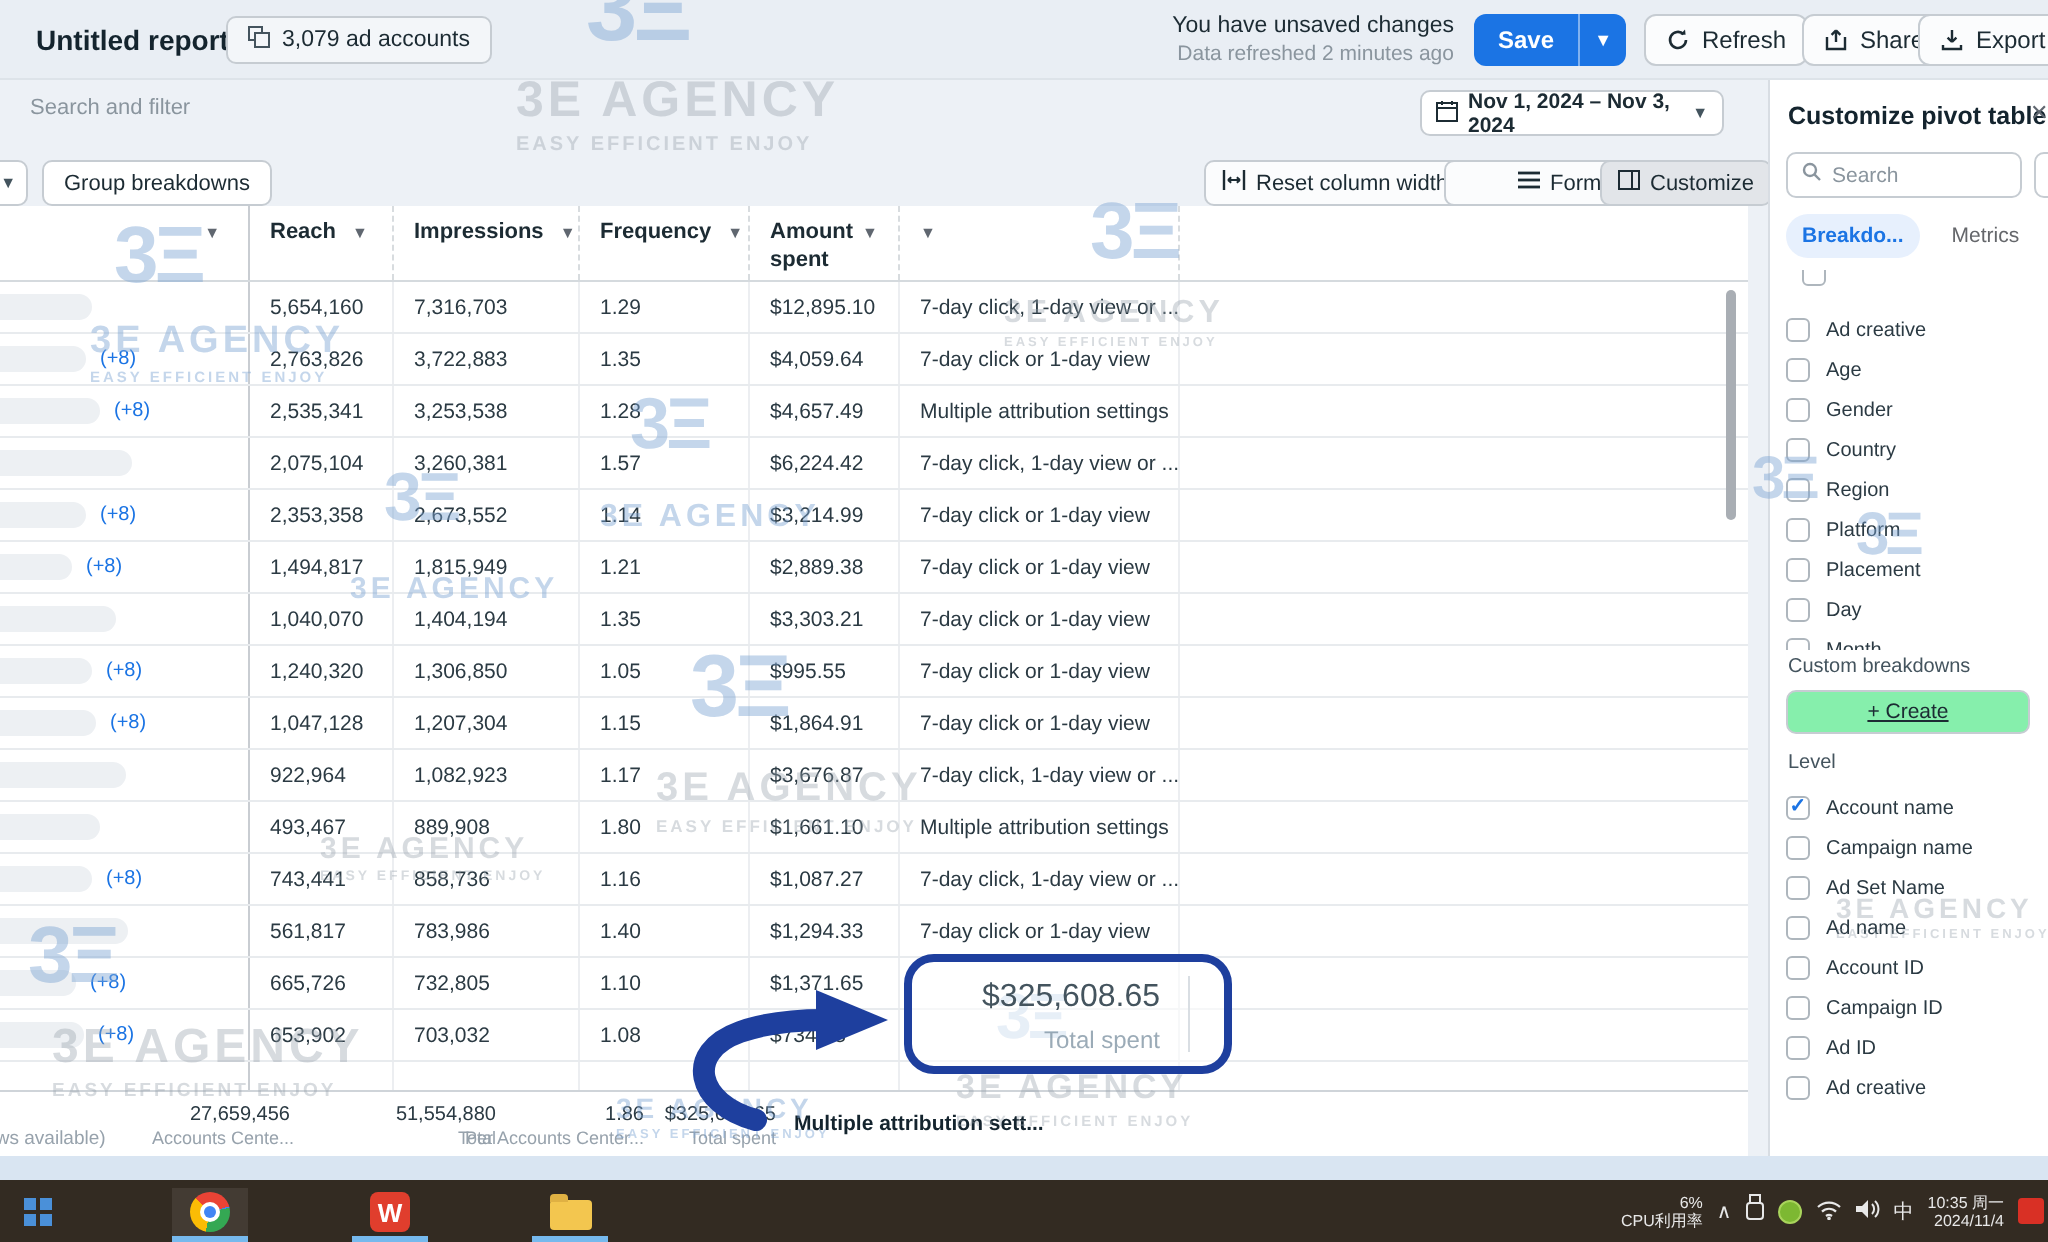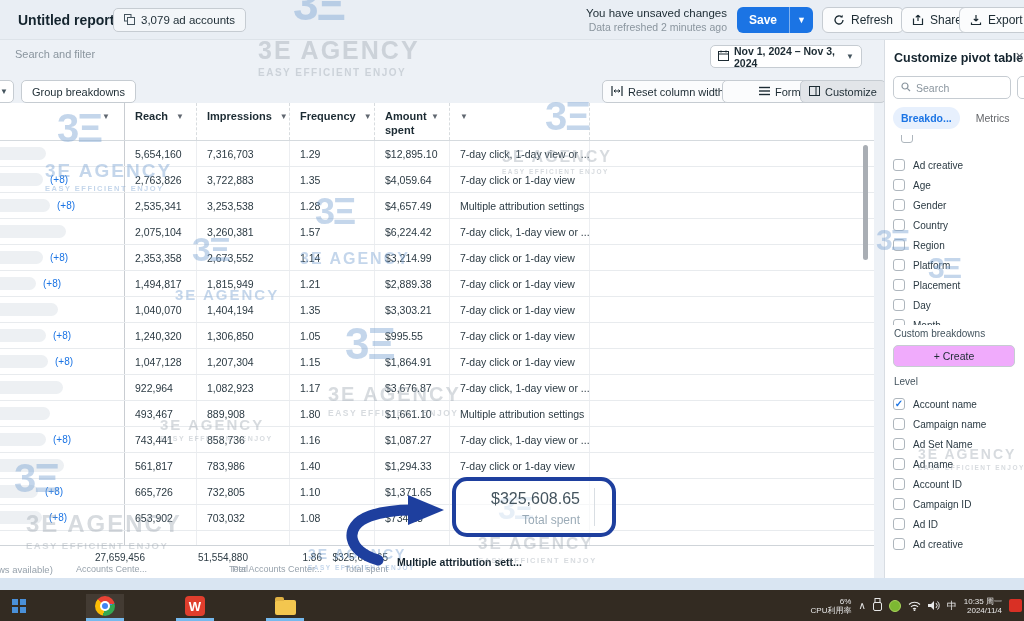--- a/index.html
+++ b/index.html
@@ -67,22 +67,22 @@
   .tabs { position:absolute; left:8px; top:67px; display:flex; gap:8px; align-items:center; }
   .tab { font-size:10.5px; color:#65676b; padding:5px 8px; border-radius:12px; white-space:nowrap; }
   .tab.active { background:#e7f0fd; color:#1b74e4; font-weight:bold; }
   .chk-list { position:absolute; left:8px; width:128px; overflow:hidden; }
   .chk-row { display:flex; align-items:center; gap:8px; height:20px; }
   .cbx { width:12px; height:12px; border:1px solid #aeb6bd; border-radius:3px; background:#fff; flex:none;
     font-size:10px; line-height:10px; color:#1b74e4; font-weight:bold; text-align:center; }
   .cbx-label { font-size:10px; color:#2b3a43; white-space:nowrap; }
   .half-chk { position:absolute; left:8px; top:-7px; }
   .section-label { position:absolute; left:9px; font-size:10px; color:#44545e; }
-  .create-btn { position:absolute; left:8px; top:305px; width:122px; height:22px; border:1px solid #c6ccd2; border-radius:5px; background:#f0abfc;
-    display:flex; align-items:center; justify-content:center; font-size:10.5px; color:#1c2b33; }
+  .create-btn { position:absolute; left:8px; top:305px; width:122px; height:22px; border:1px solid #c6ccd2; border-radius:5px; background:#86efac;
+    display:flex; align-items:center; justify-content:center; font-size:10.5px; color:#1c2b33;text-decoration:underline; }
 
   
   .wm { position:absolute; pointer-events:none; white-space:nowrap; font-weight:bold; z-index:5; }
   .wm .logo { display:block; letter-spacing:-2px; line-height:.8; }
   .wm .t1 { display:block; letter-spacing:2px; }
   .wm .t2 { display:block; letter-spacing:1.5px; margin-top:2px; }
   .wm-blue { color:rgba(125,165,210,.45); }
   .wm-gray { color:rgba(150,160,170,.38); }
 
   

